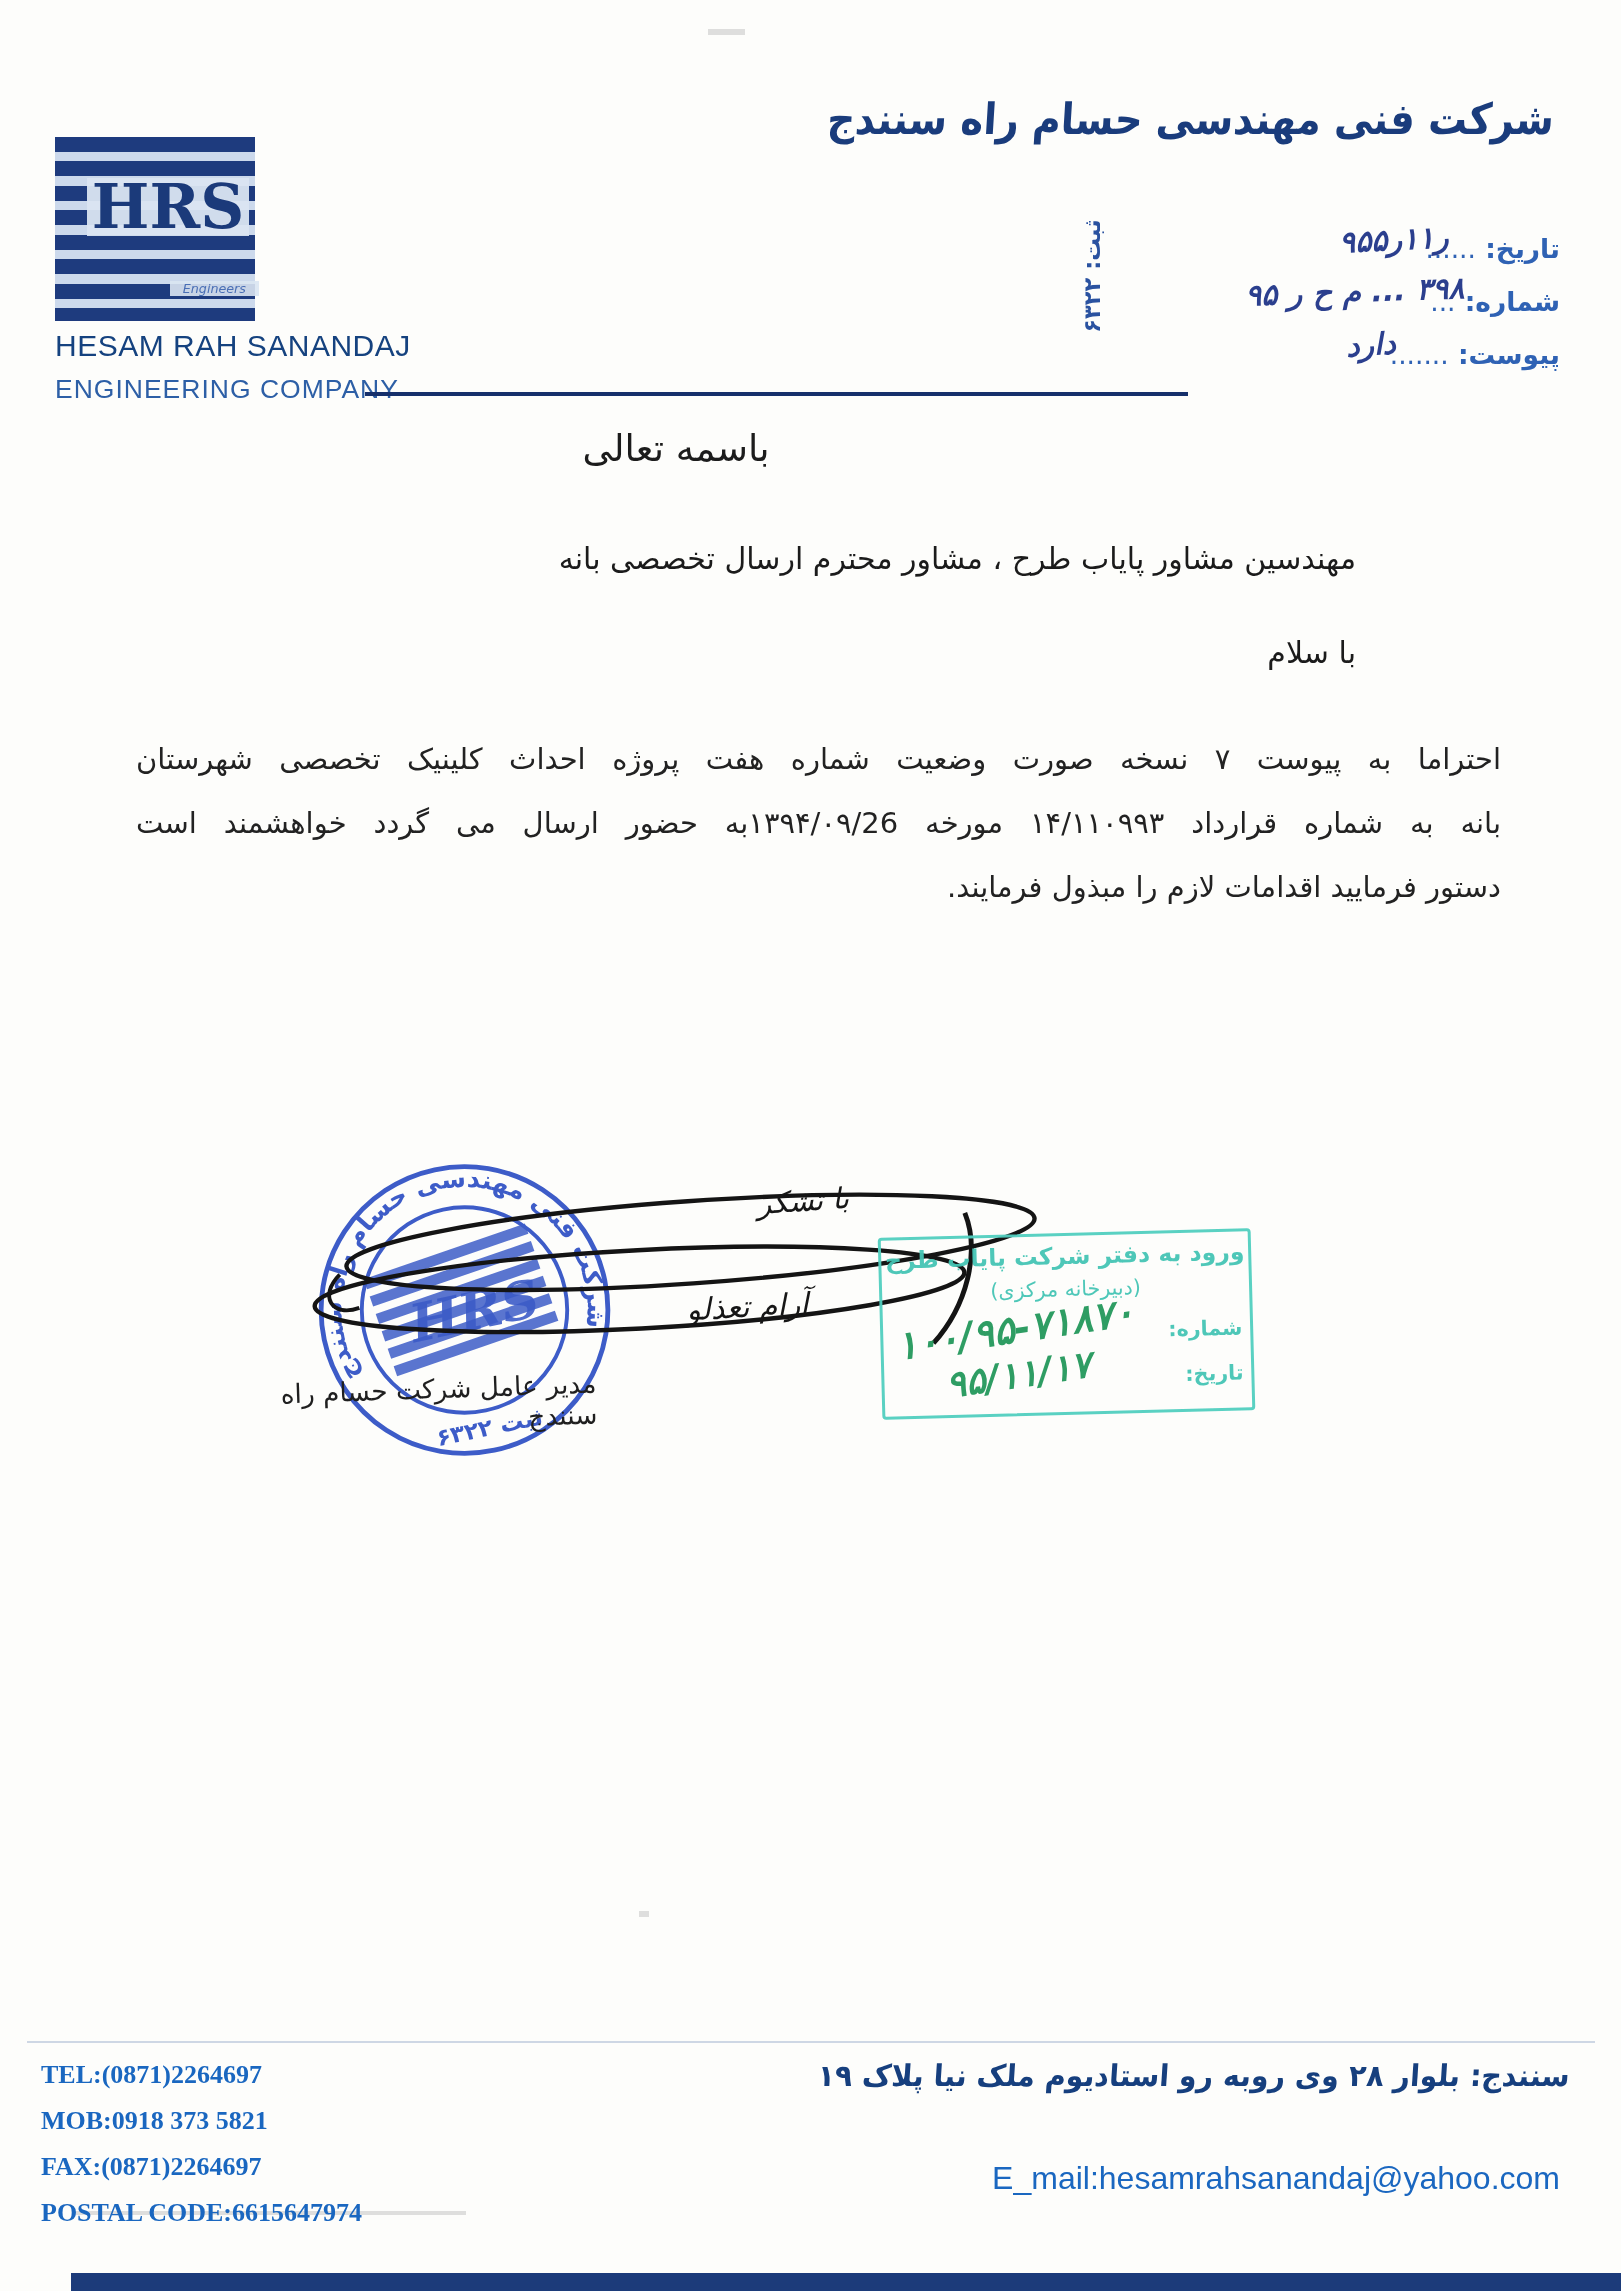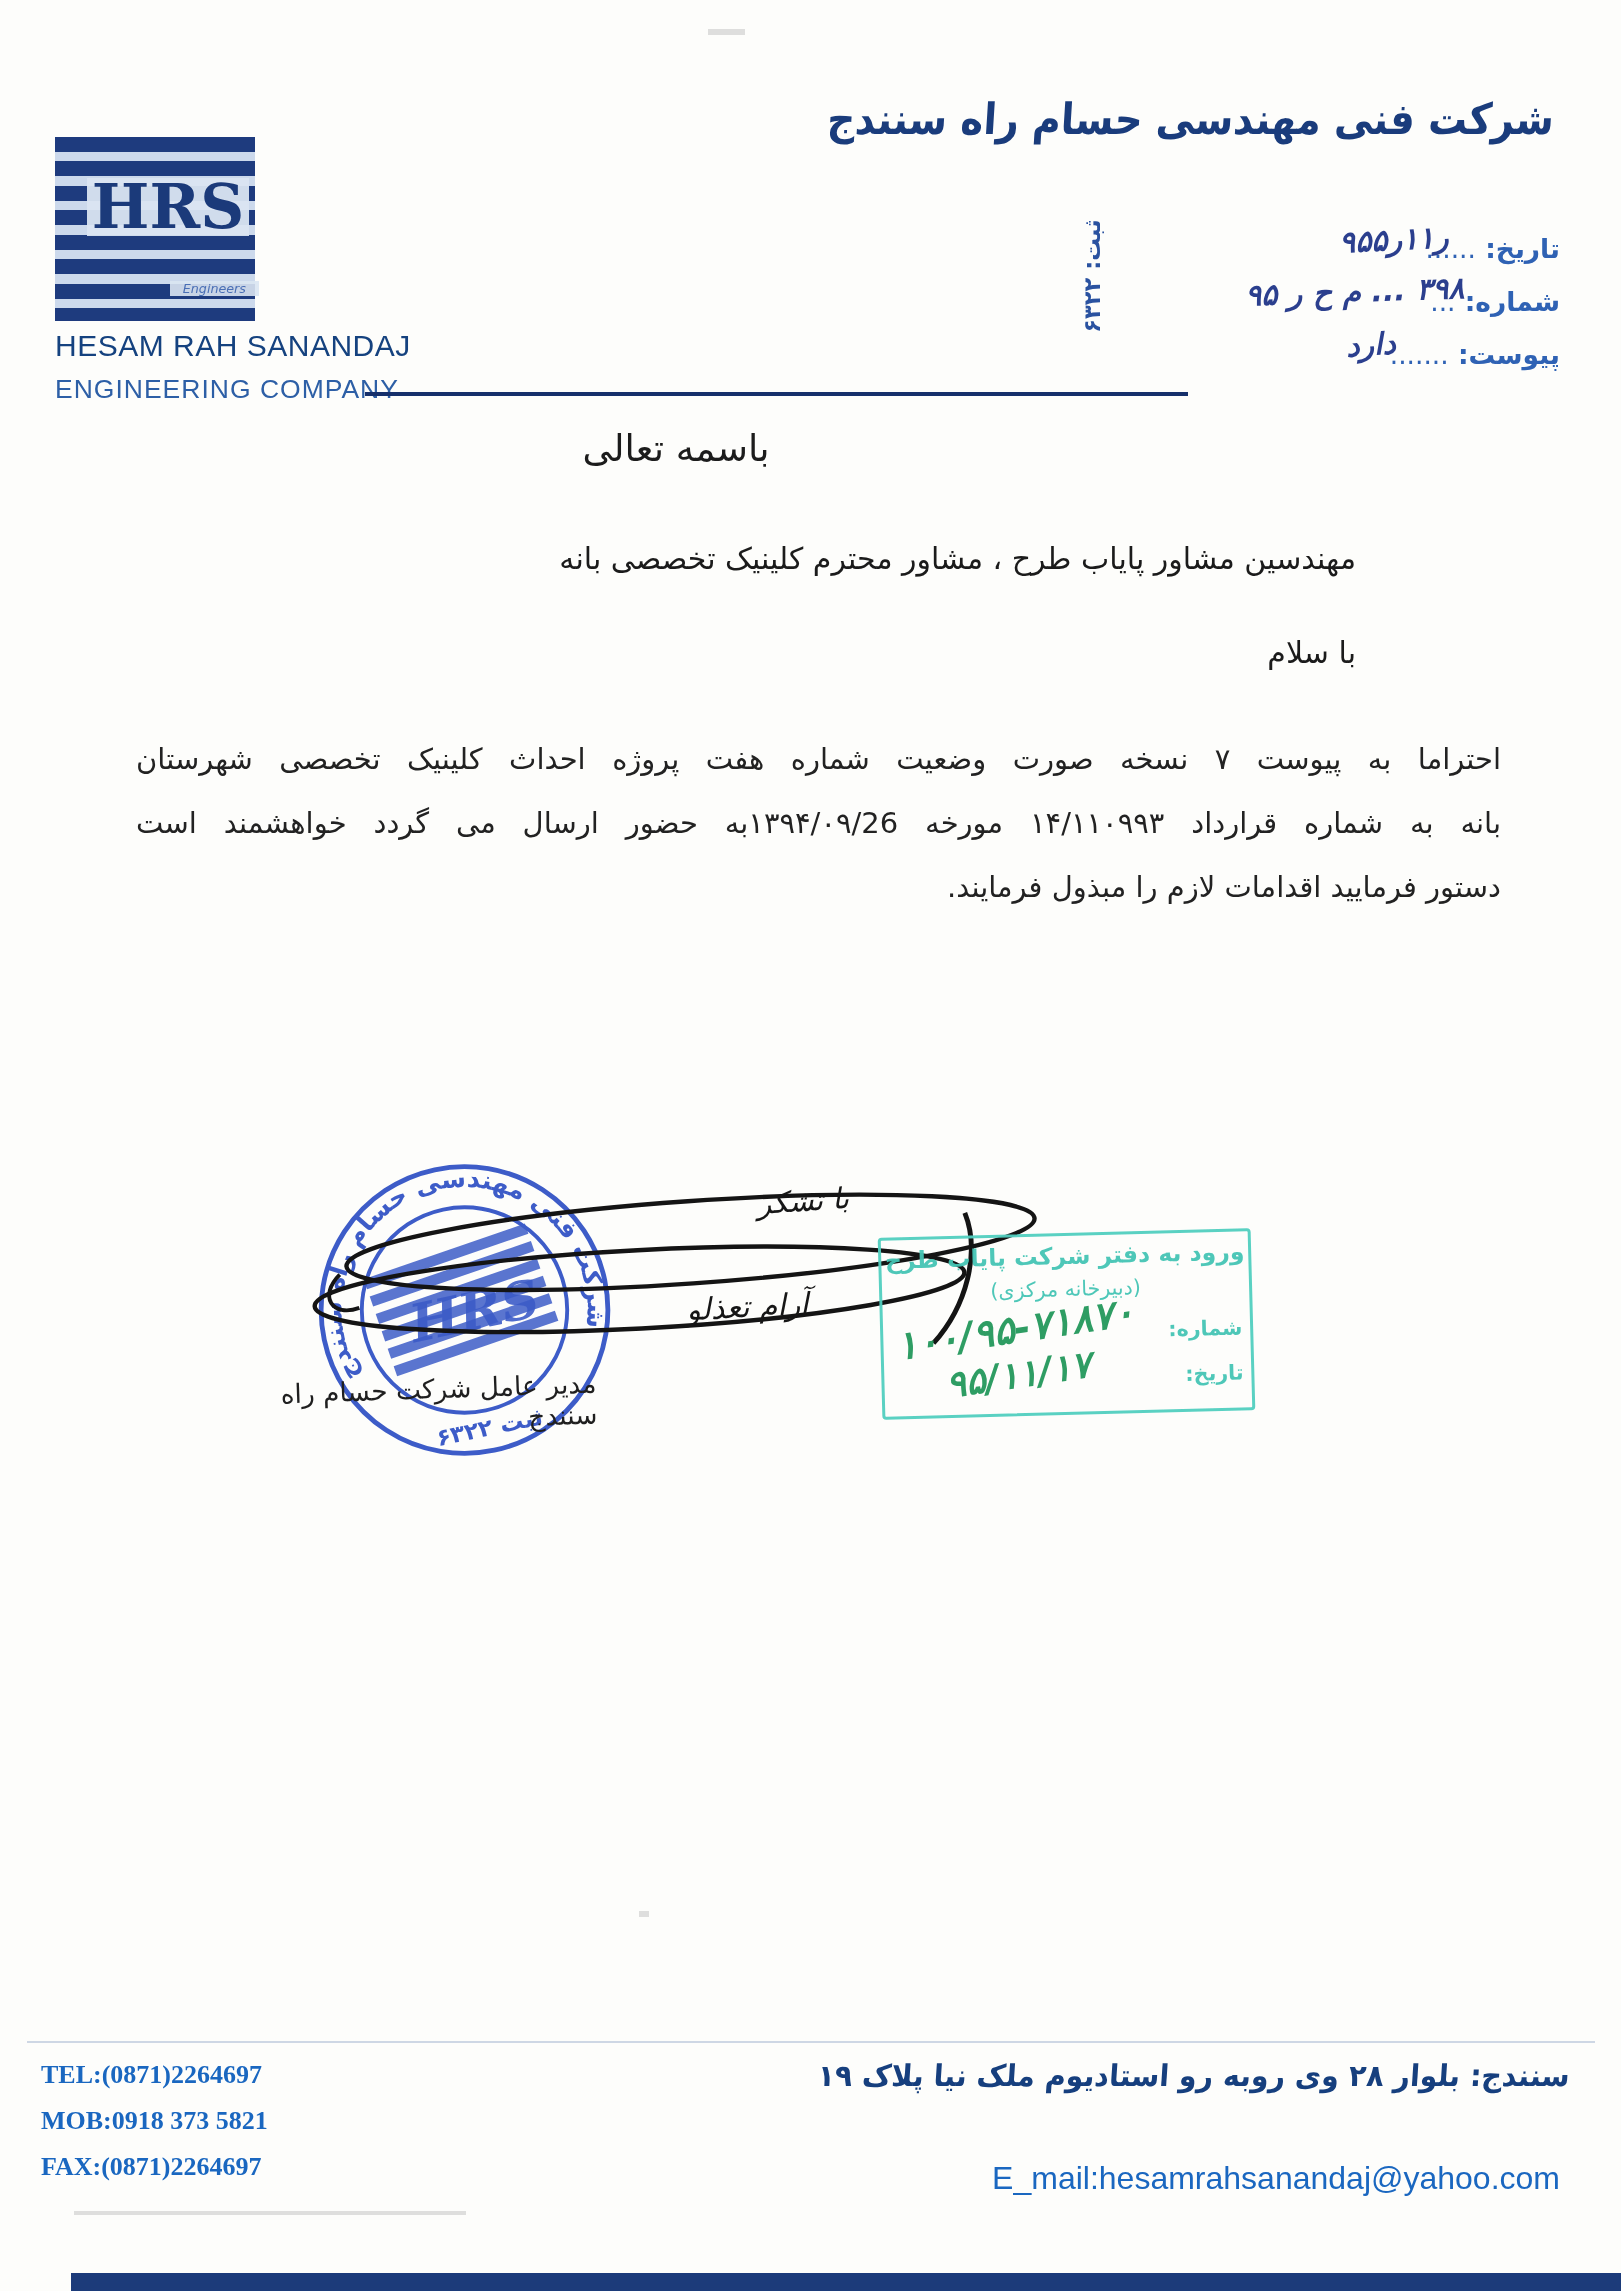--- a/index.html
+++ b/index.html
@@ -103,21 +103,21 @@
   </div>
   <div class="hand fa" style="right:157px;top:274px;transform:rotate(-2deg);">۳۹۸ ... م ح ر ۹۵</div>
 
   <div class="lh-row" style="top:339px;">
     <span>پیوست:</span>
     <span class="lh-dots">.......</span>
   </div>
   <div class="hand fa" style="right:225px;top:327px;transform:rotate(-4deg);">دارد</div>
 
   <div class="basmala fa">باسمه تعالی</div>
-  <div class="addressee fa">مهندسین مشاور پایاب طرح ، مشاور محترم کلینیک تخصصی بانه</div>
+  <div class="addressee fa">مهندسین مشاور پایاب طرح ، مشاور محترم ارسال تخصصی بانه</div>
   <div class="salam fa">با سلام</div>
 
   <div class="body-par">
     <div class="jline">احتراما به پیوست ۷ نسخه صورت وضعیت شماره هفت پروژه احداث کلینیک تخصصی شهرستان</div>
     <div class="jline">بانه به شماره قرارداد ۱۴/۱۱۰۹۹۳ مورخه ۱۳۹۴/۰۹/26به حضور ارسال می گردد خواهشمند است</div>
     <div class="rline">دستور فرمایید اقدامات لازم را مبذول فرمایند.</div>
   </div>
 
   <svg class="stamp-blue" viewBox="0 0 320 320">
     <defs>
@@ -157,19 +157,20 @@
     <div class="rs-label" style="top:129px;">تاریخ:</div>
     <div class="rs-hand ltrnum" style="left:11.8px;top:69px;">۱۰۰/۹۵-۷۱۸۷۰</div>
     <div class="rs-hand ltrnum" style="left:61px;top:116px;font-size:37px;">۹۵/۱۱/۱۷</div>
   </div>
 
   <div class="foot-rule"></div>
   <div class="contact">
     <div>TEL:(0871)2264697</div>
     <div>MOB:0918 373 5821</div>
     <div>FAX:(0871)2264697</div>
+    <div>POSTAL CODE:6615647974</div>
   </div>
   <div class="address-fa fa">سنندج: بلوار ۲۸ وی روبه رو استادیوم ملک نیا پلاک ۱۹</div>
   <div class="email">E_mail:hesamrahsanandaj@yahoo.com</div>
   <div class="bottom-bar"></div>
 
 </div>
 
 
 </body></html>

